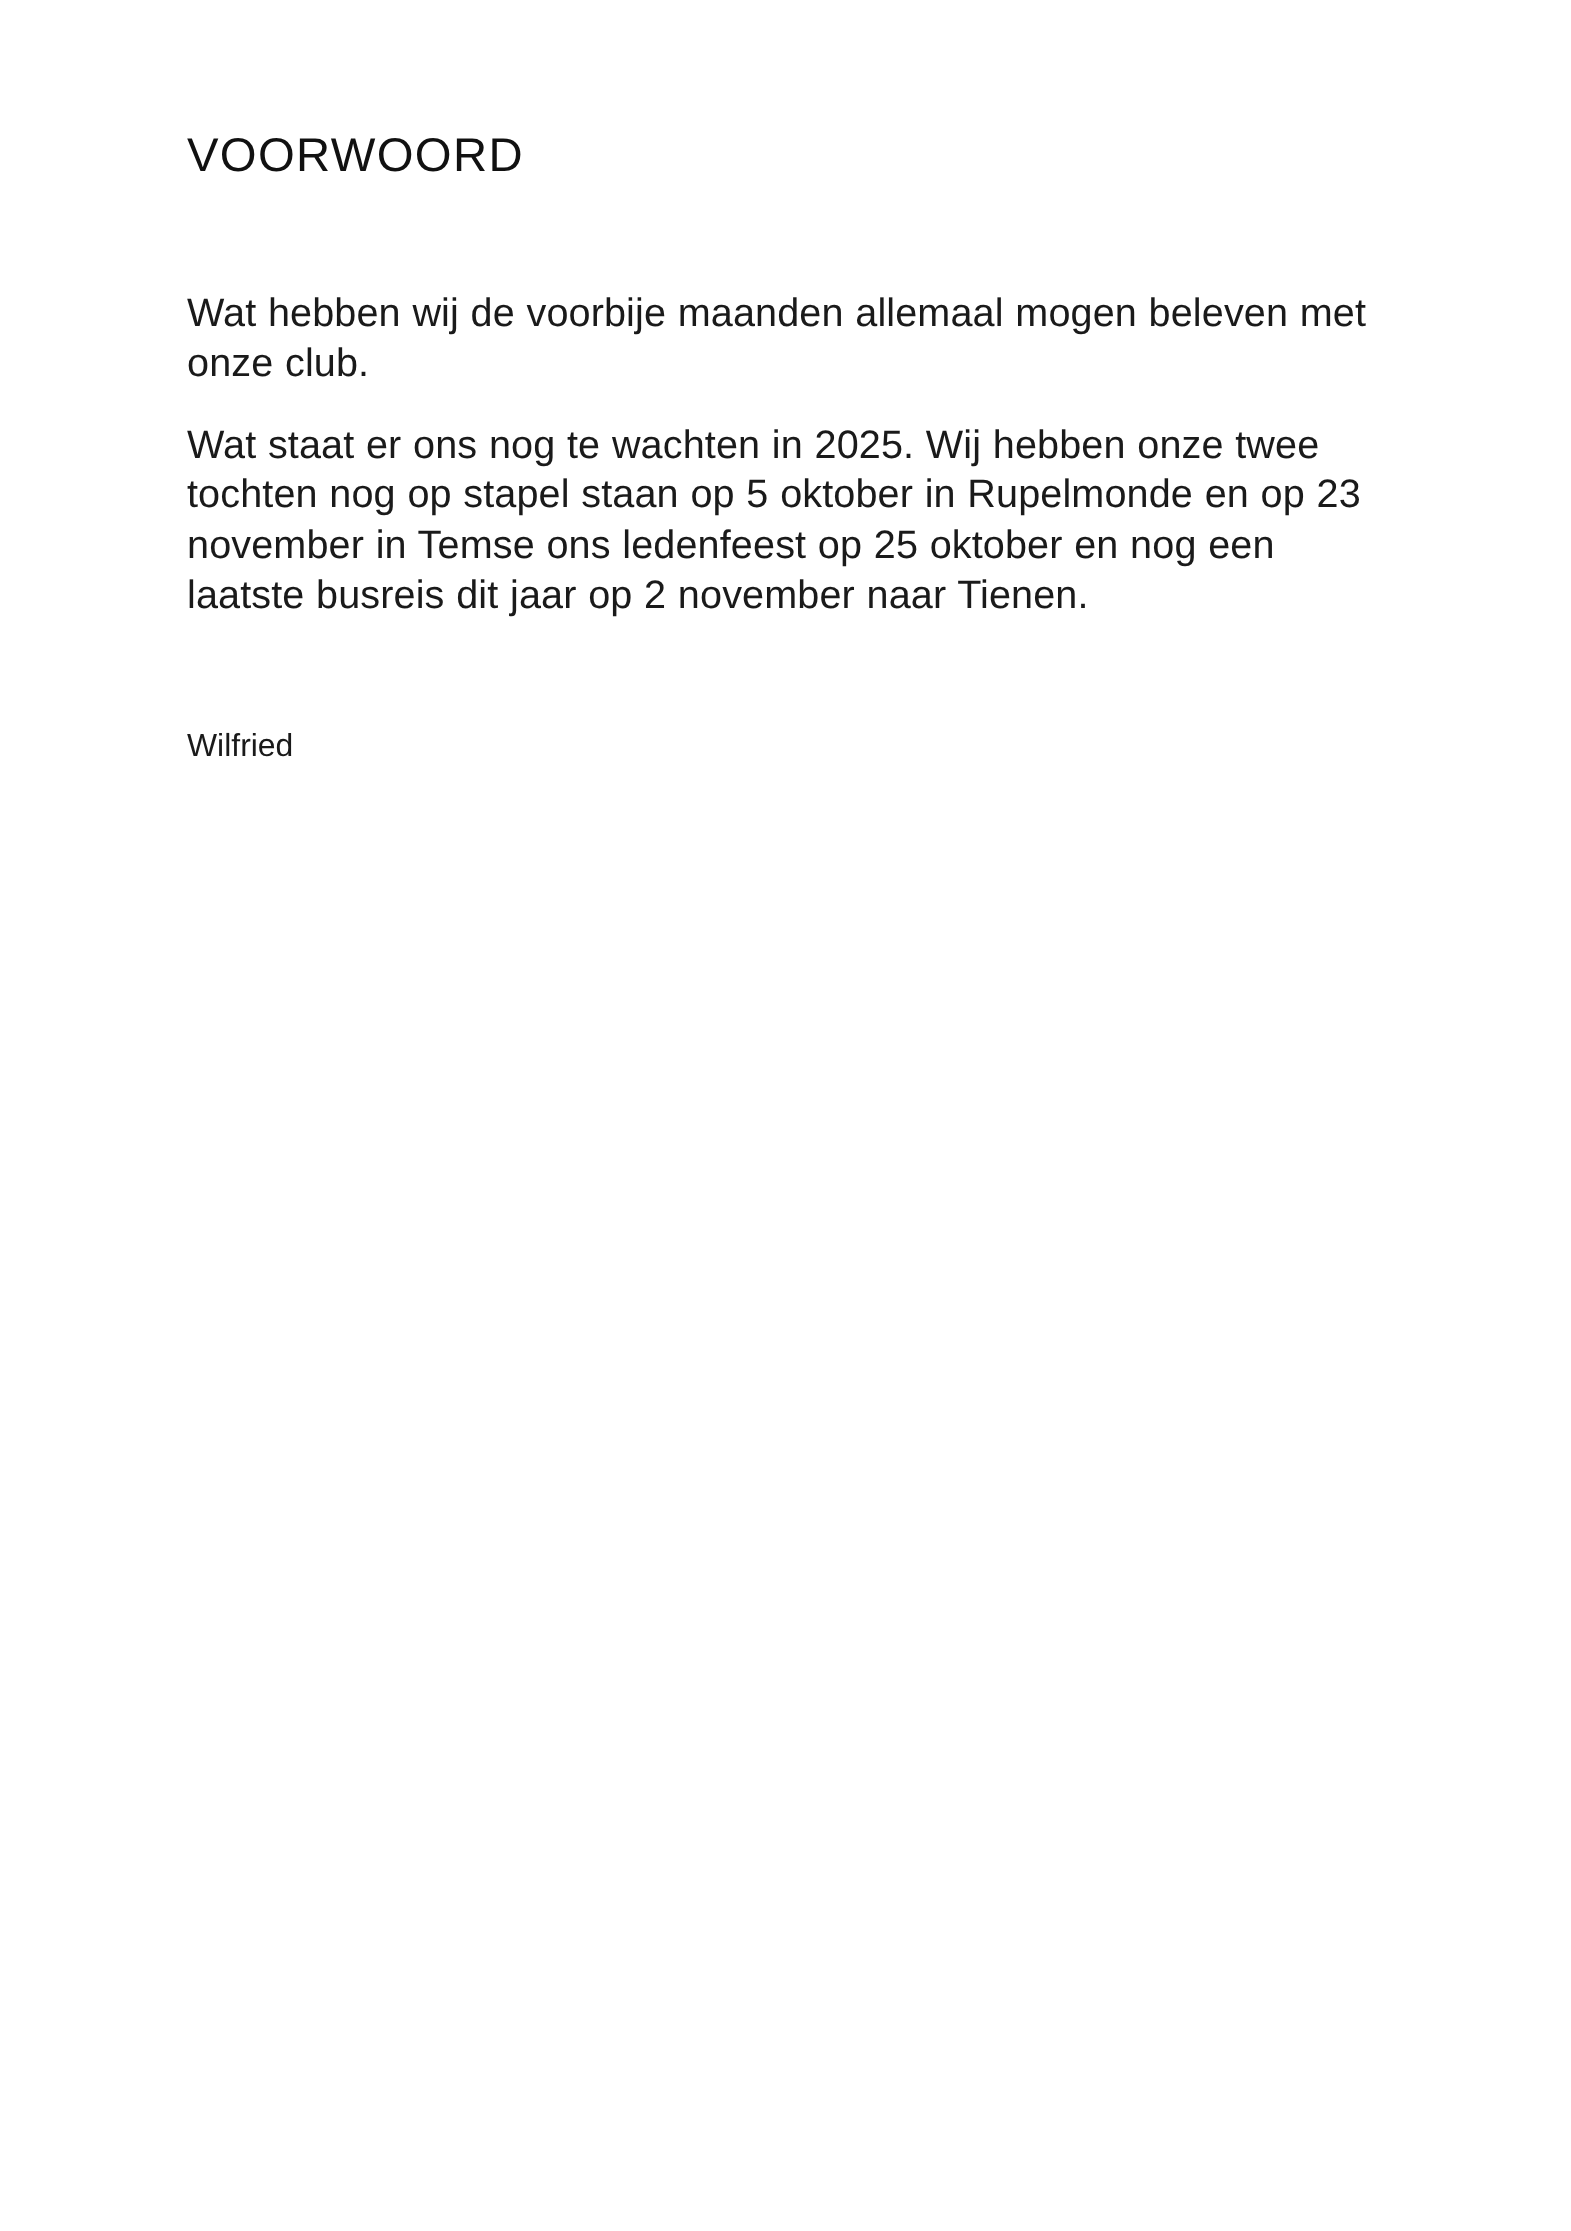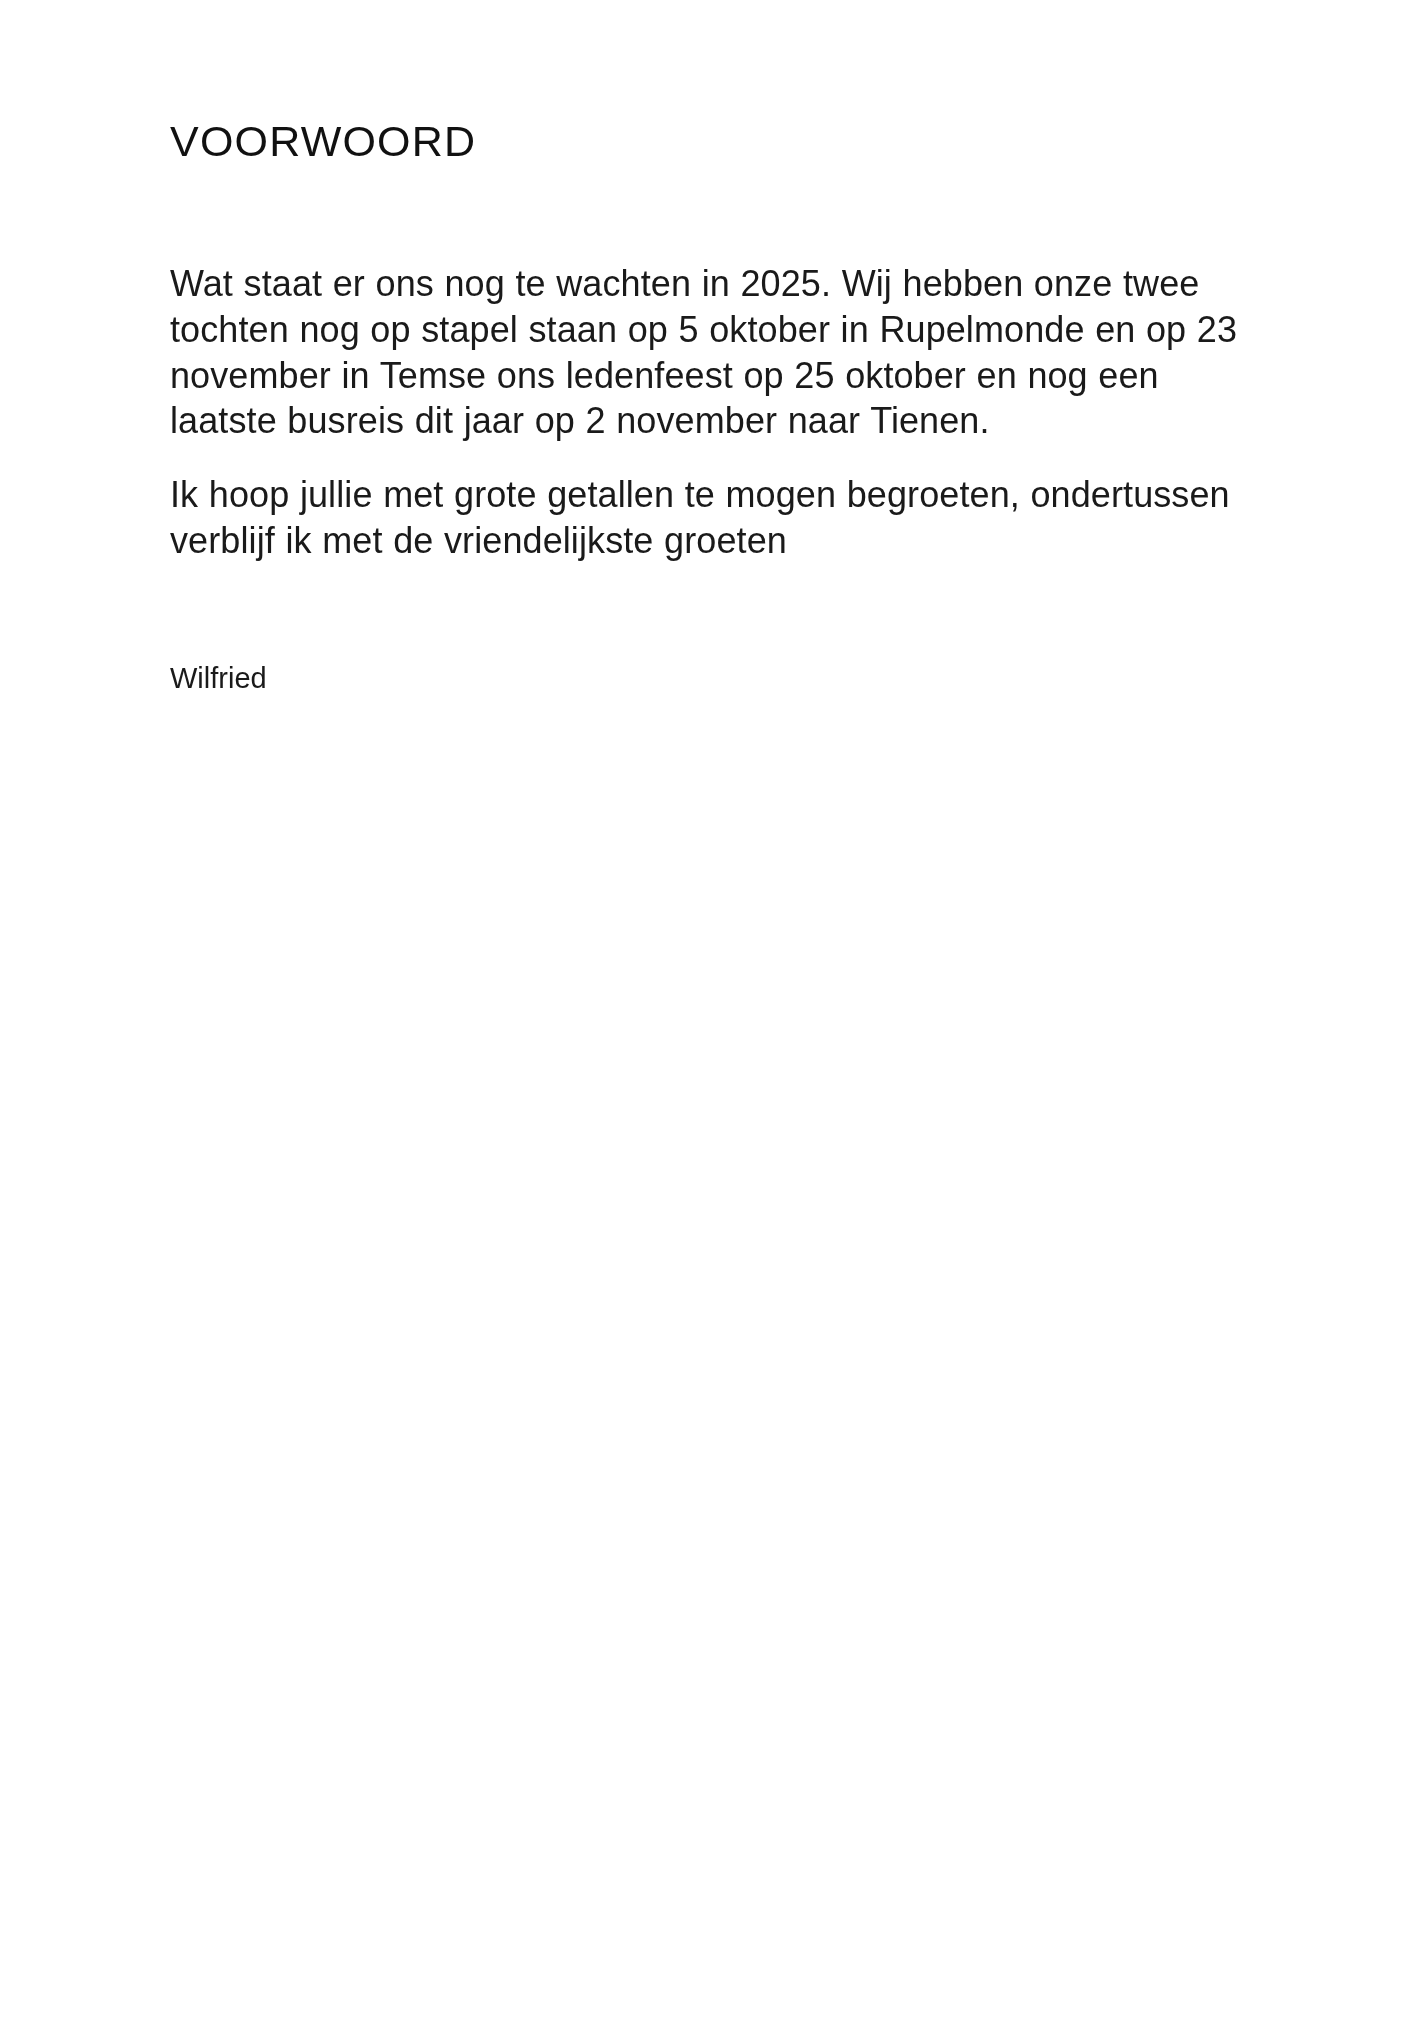--- a/index.html
+++ b/index.html
@@ -62,22 +62,22 @@
 </style>
 </head>
 <body>
 
 <div class="page">
   <div class="content">
 
     <h1 class="doc-title">VOORWOORD</h1>
 
     <div class="body-block">
+      <p class="para">Wat hebben wij de voorbije maanden allemaal mogen beleven met onze club.</p>
       <p class="para">Wat staat er ons nog te wachten in 2025. Wij hebben onze twee tochten nog op stapel staan op 5 oktober in Rupelmonde en op 23 november in Temse ons ledenfeest op 25 oktober en nog een laatste busreis dit jaar op 2 november naar Tienen.</p>
-      <p class="para">Ik hoop jullie met grote getallen te mogen begroeten, ondertussen verblijf ik met de vriendelijkste groeten</p>
     </div>
 
     <div class="signature-block">
       <p class="signature">Wilfried</p>
     </div>
 
   </div>
 </div>
 
 </body></html>

